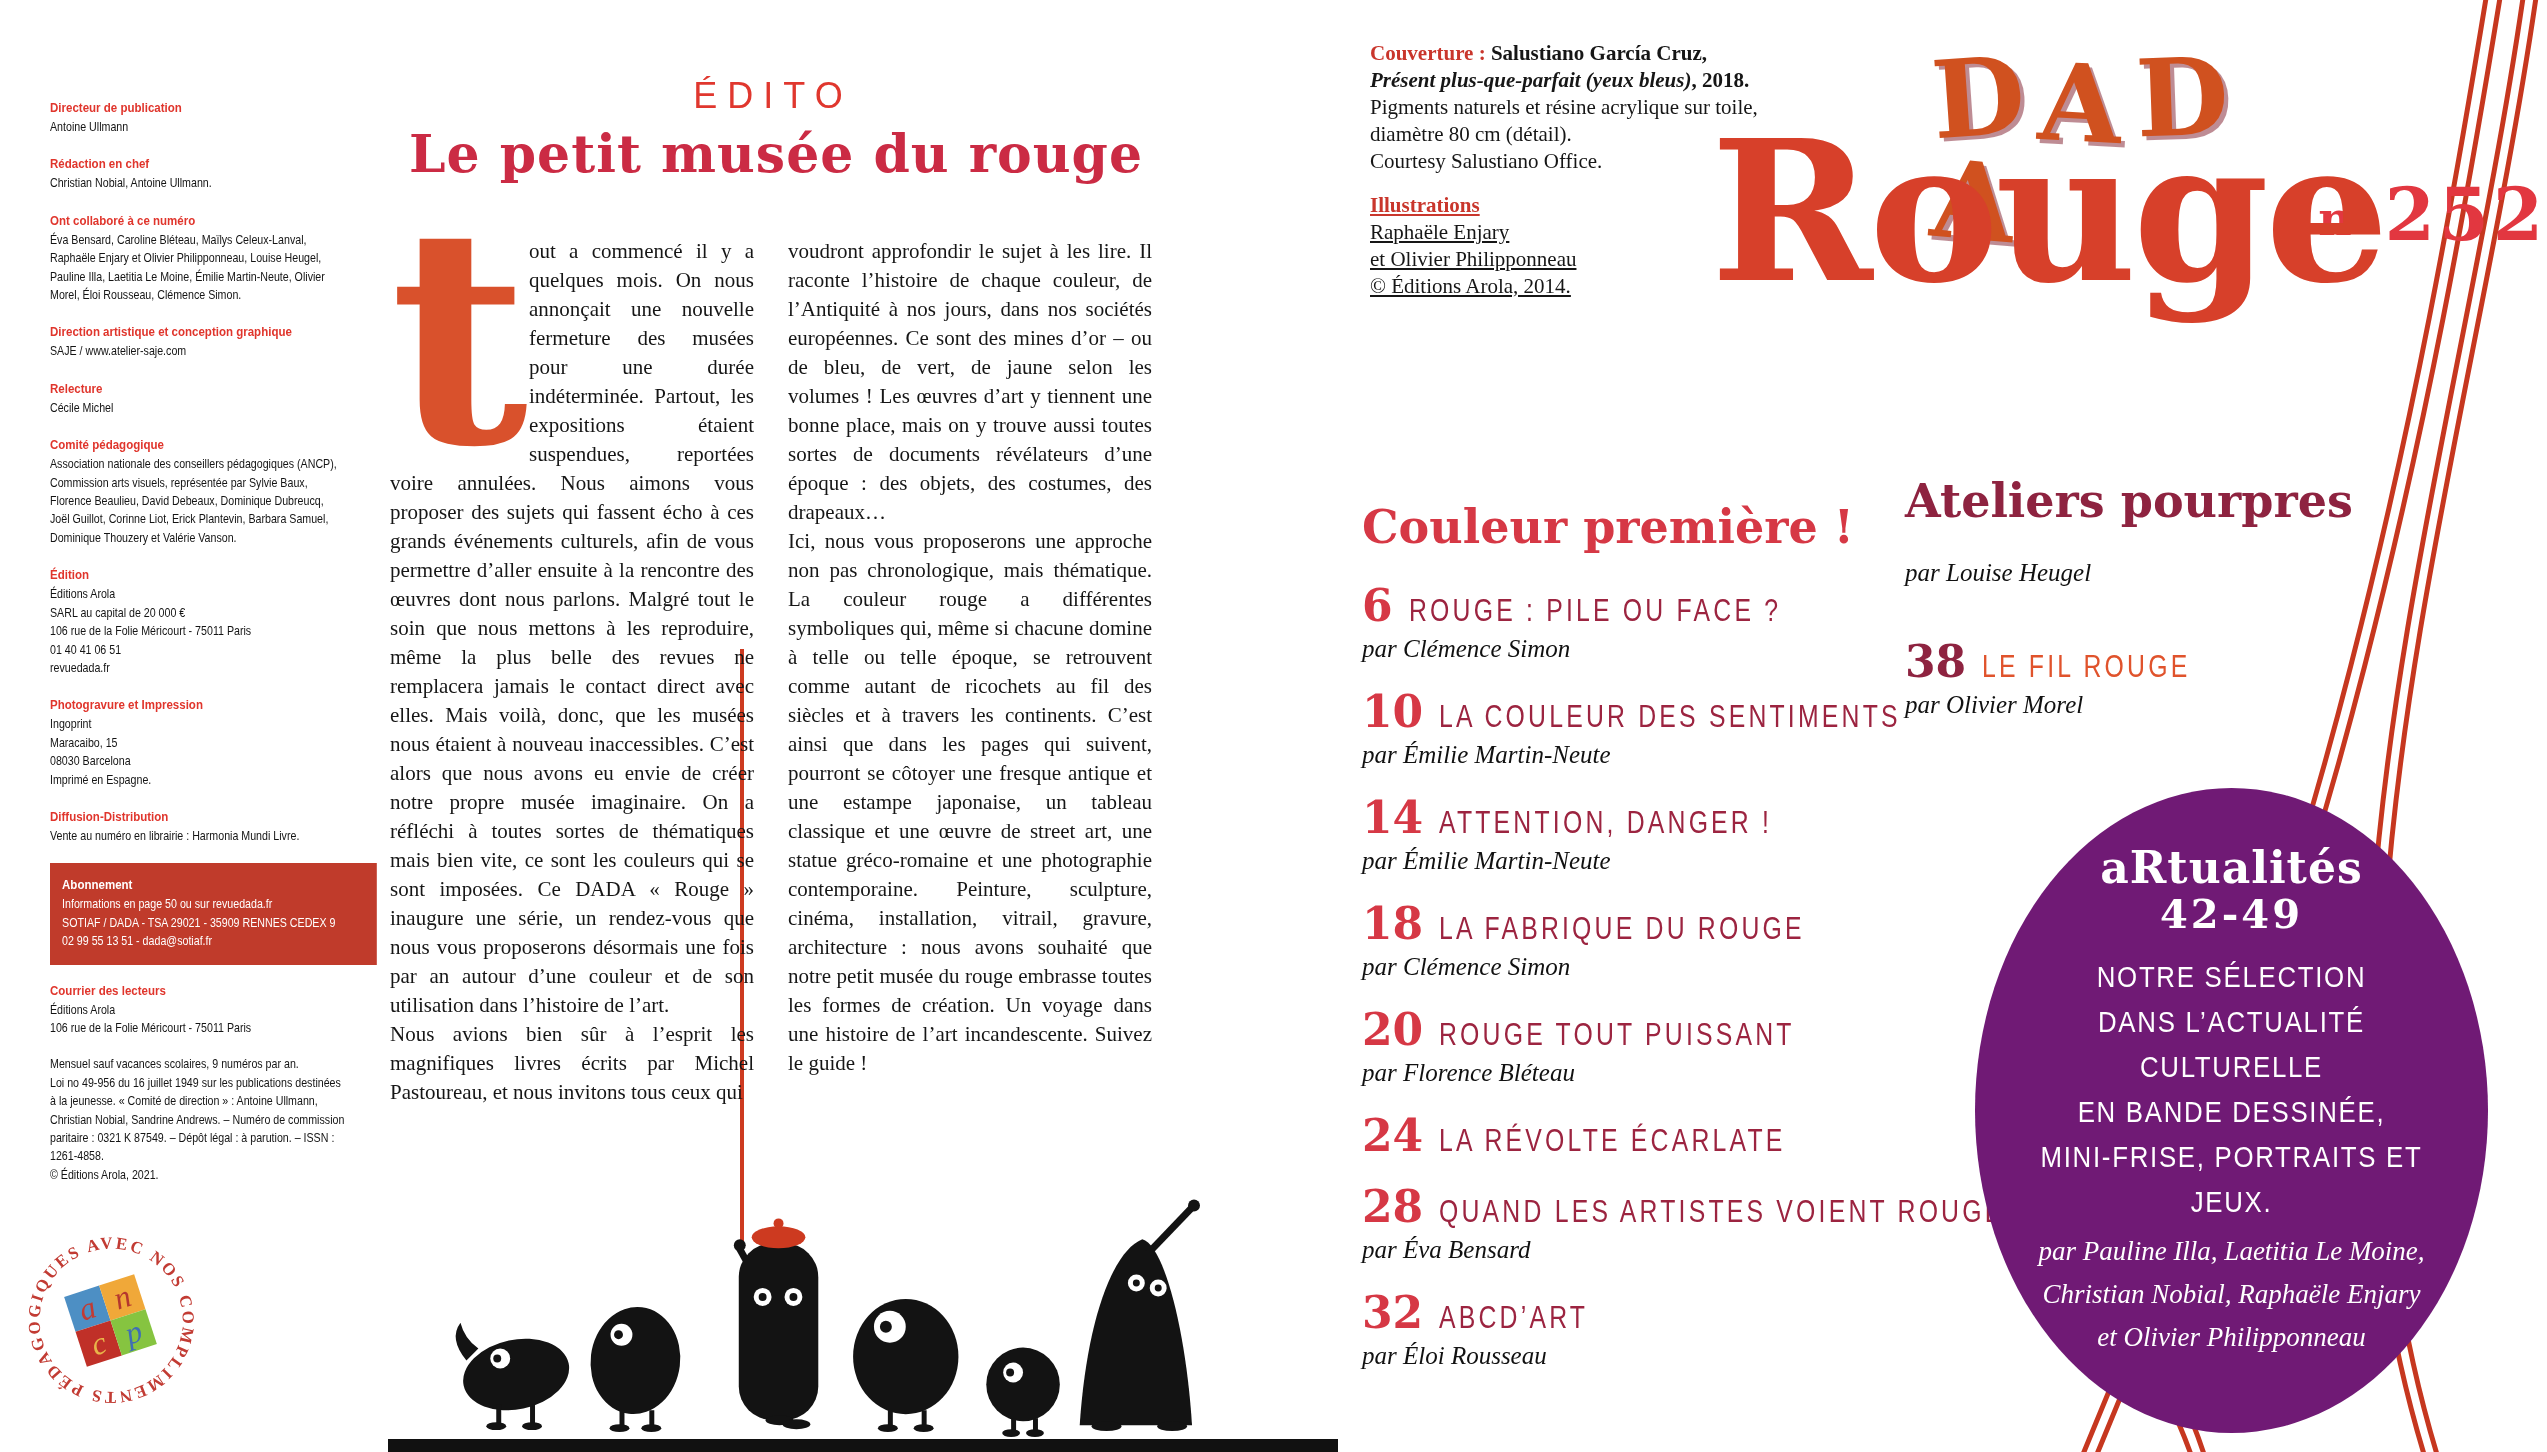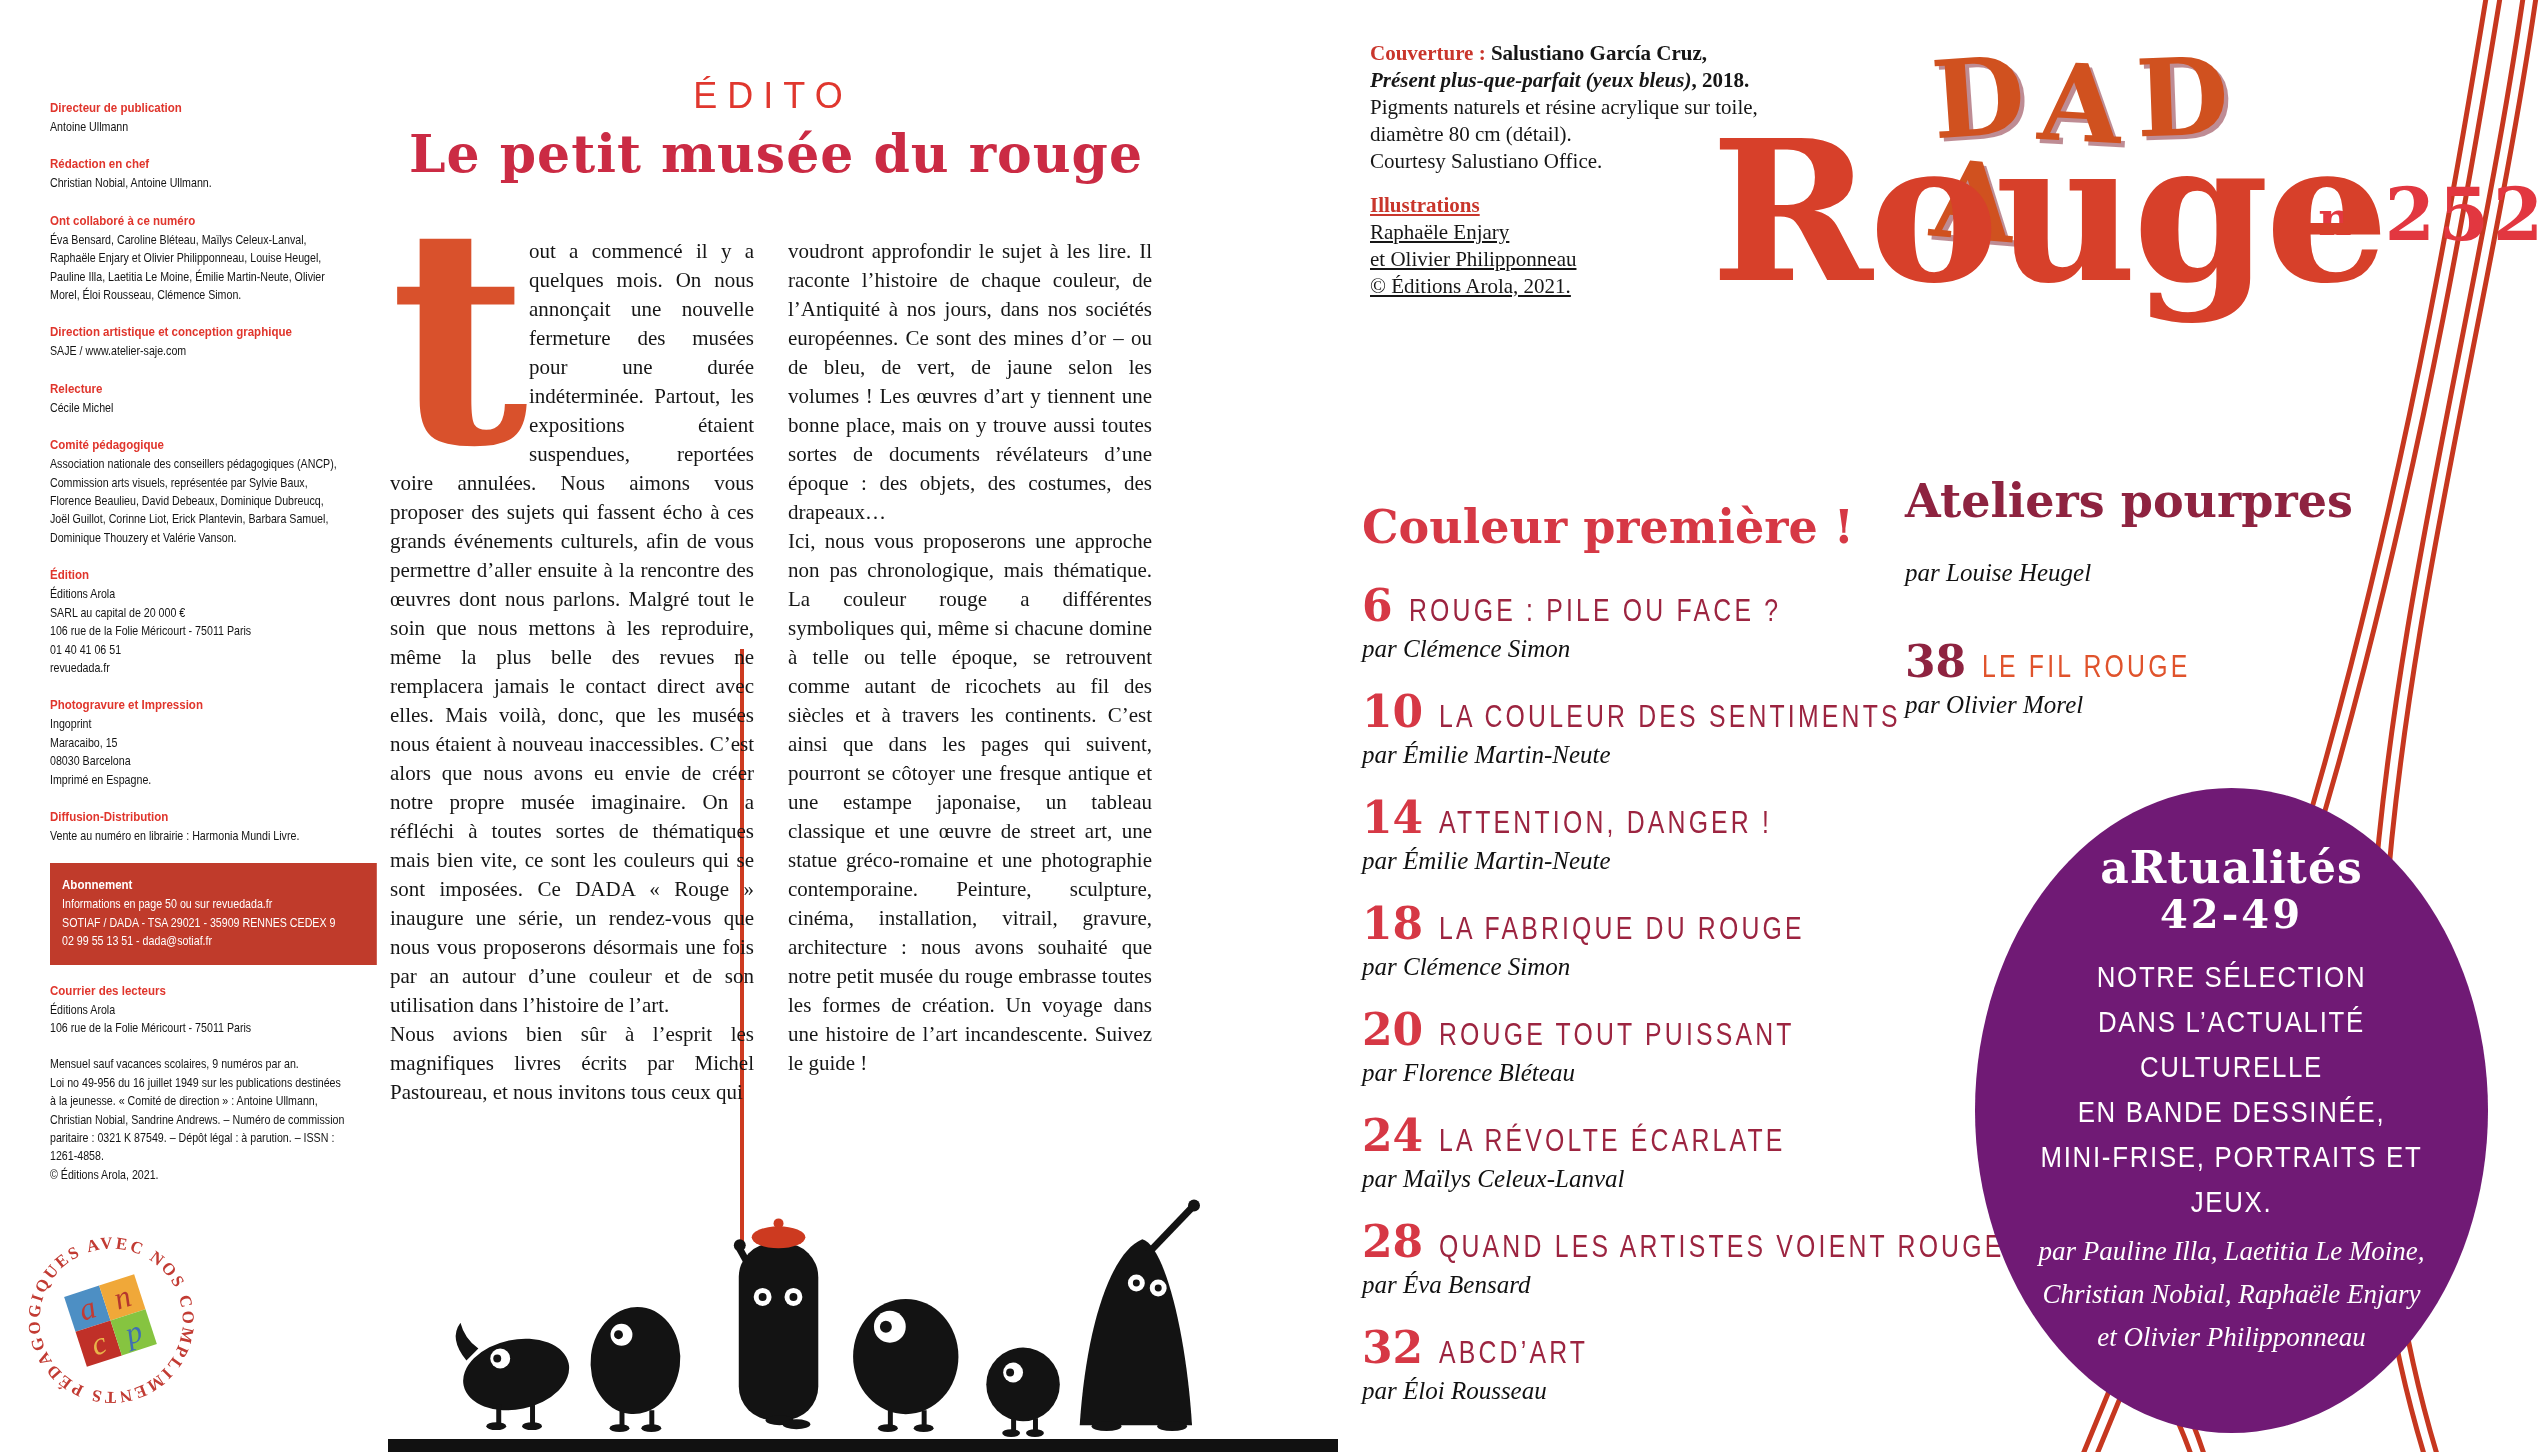--- a/index.html
+++ b/index.html
@@ -293,21 +293,21 @@
     <p><span class="red b">Couverture : </span><span class="b">Salustiano García Cruz,</span></p>
     <p><span class="b i">Présent plus-que-parfait (yeux bleus)</span><span class="b">, 2018.</span></p>
     <p>Pigments naturels et résine acrylique sur toile,</p>
     <p>diamètre 80 cm (détail).</p>
     <p>Courtesy Salustiano Office.</p>
   </div>
   <div id="illus-credits">
     <p class="red b">Illustrations</p>
     <p class="pre">Raphaële Enjary
 et Olivier Philipponneau
-© Éditions Arola, 2021.</p>
+© Éditions Arola, 2014.</p>
   </div>
 
   <div id="logo">
     <span id="logo-letters"><span class="logo-letter rot-a">D</span><span class="logo-letter rot-b">A</span><span class="logo-letter rot-c">D</span><span class="logo-letter rot-d">A</span></span>
     <span id="logo-no">n°</span>
     <span id="logo-issue">252</span>
   </div>
 
   <div id="issue-title">Rouge</div>
 
@@ -346,21 +346,20 @@
           <span class="toc-num n-sec0">20</span>
           <span class="toc-title t-sec0">ROUGE TOUT PUISSANT</span>
         </div>
         <div class="toc-byline">par Florence Bléteau</div>
       </div>
       <div class="toc-entry">
         <div class="toc-line">
           <span class="toc-num n-sec0">24</span>
           <span class="toc-title t-sec0">LA RÉVOLTE ÉCARLATE</span>
         </div>
-        <div class="toc-byline">par Maïlys Celeux-Lanval</div>
       </div>
       <div class="toc-entry">
         <div class="toc-line">
           <span class="toc-num n-sec0">28</span>
           <span class="toc-title t-sec0">QUAND LES ARTISTES VOIENT ROUGE !</span>
         </div>
         <div class="toc-byline">par Éva Bensard</div>
       </div>
       <div class="toc-entry">
         <div class="toc-line">

